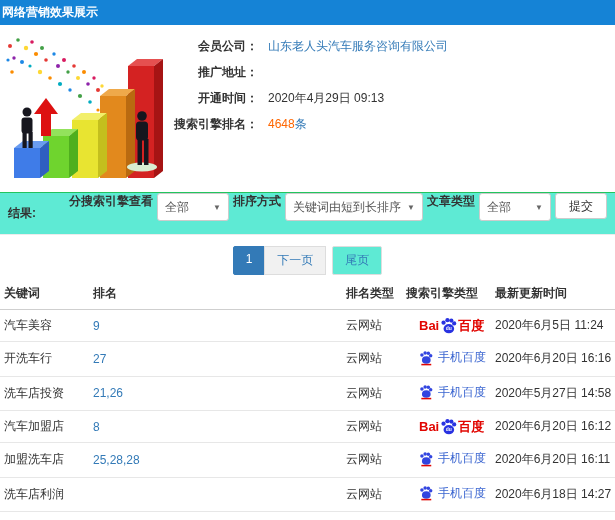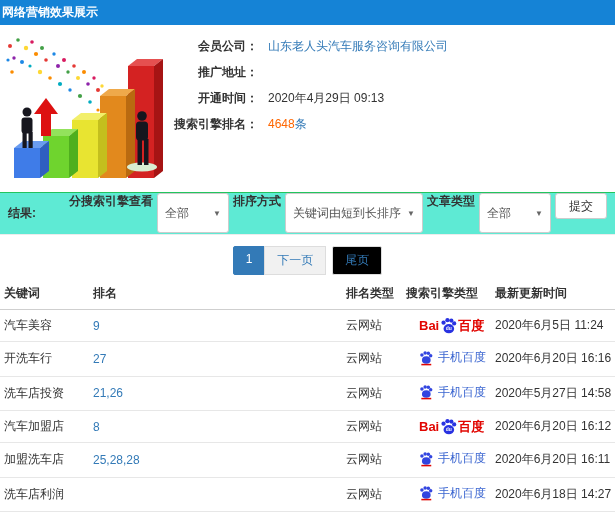--- a/index.html
+++ b/index.html
@@ -20,32 +20,32 @@
   a.lnk{color:#337ab7;text-decoration:none;cursor:pointer;}
   .highlight{color:#ff6600;}
   .suffix{color:#337ab7;}
 
   
   .filterbar{position:absolute;top:192px;left:0;right:0;height:41px;background:#5eead4;
              border-top:1px solid #22c55e;border-bottom:1px solid #ececec;}
   .result-label{position:absolute;left:8px;top:0;line-height:41px;font-weight:bold;}
   .controls{position:absolute;right:8px;top:0;height:41px;display:flex;align-items:flex-start;gap:4px;}
   .ctl-label{font-weight:bold;color:#333;white-space:nowrap;}
-  .select{background:#fff;border:1px solid #ccc;border-radius:3px;height:40px;
+  .select{background:#fff;border:1px solid #ccc;border-radius:3px;height:28px;
           display:inline-flex;align-items:center;justify-content:space-between;
           padding:0 7px;color:#555;cursor:pointer;box-sizing:border-box;white-space:nowrap;}
   .select .caret{font-size:8px;color:#666;margin-left:6px;}
   .w-s{width:72px;}
   .w-l{width:138px;}
   .submit-btn{height:26px;padding:0 13px;background:#fff;border:1px solid #ccc;border-radius:3px;
               color:#333;font-size:12px;cursor:pointer;font-family:inherit;}
 
   
   .pagination{position:absolute;top:246px;left:0;right:0;display:flex;justify-content:center;}
-  .page-btn{border:1px solid #ddd;background:#000000;color:#337ab7;padding:5px 12px;
+  .page-btn{border:1px solid #ddd;background:#5eead4;color:#337ab7;padding:5px 12px;
             font-size:12px;cursor:pointer;}
   .page-btn.active{background:#337ab7;border-color:#337ab7;color:#fff;border-radius:2px 0 0 2px;}
   .page-btn.next{margin-left:-1px;background:#f1f1f1;}
   .page-btn.last{margin-left:6px;border-radius:2px;}
 
   
   .table-wrap{position:absolute;top:278px;left:0;right:0;}
   table{width:100%;border-collapse:collapse;table-layout:fixed;font-size:12px;}
   th{font-weight:bold;text-align:left;padding:7px 5px;border-bottom:1px solid #cfcfcf;color:#333;}
   td{padding:7px 5px;border-bottom:1px solid #e7e7e7;color:#333;white-space:nowrap;overflow:hidden;}

